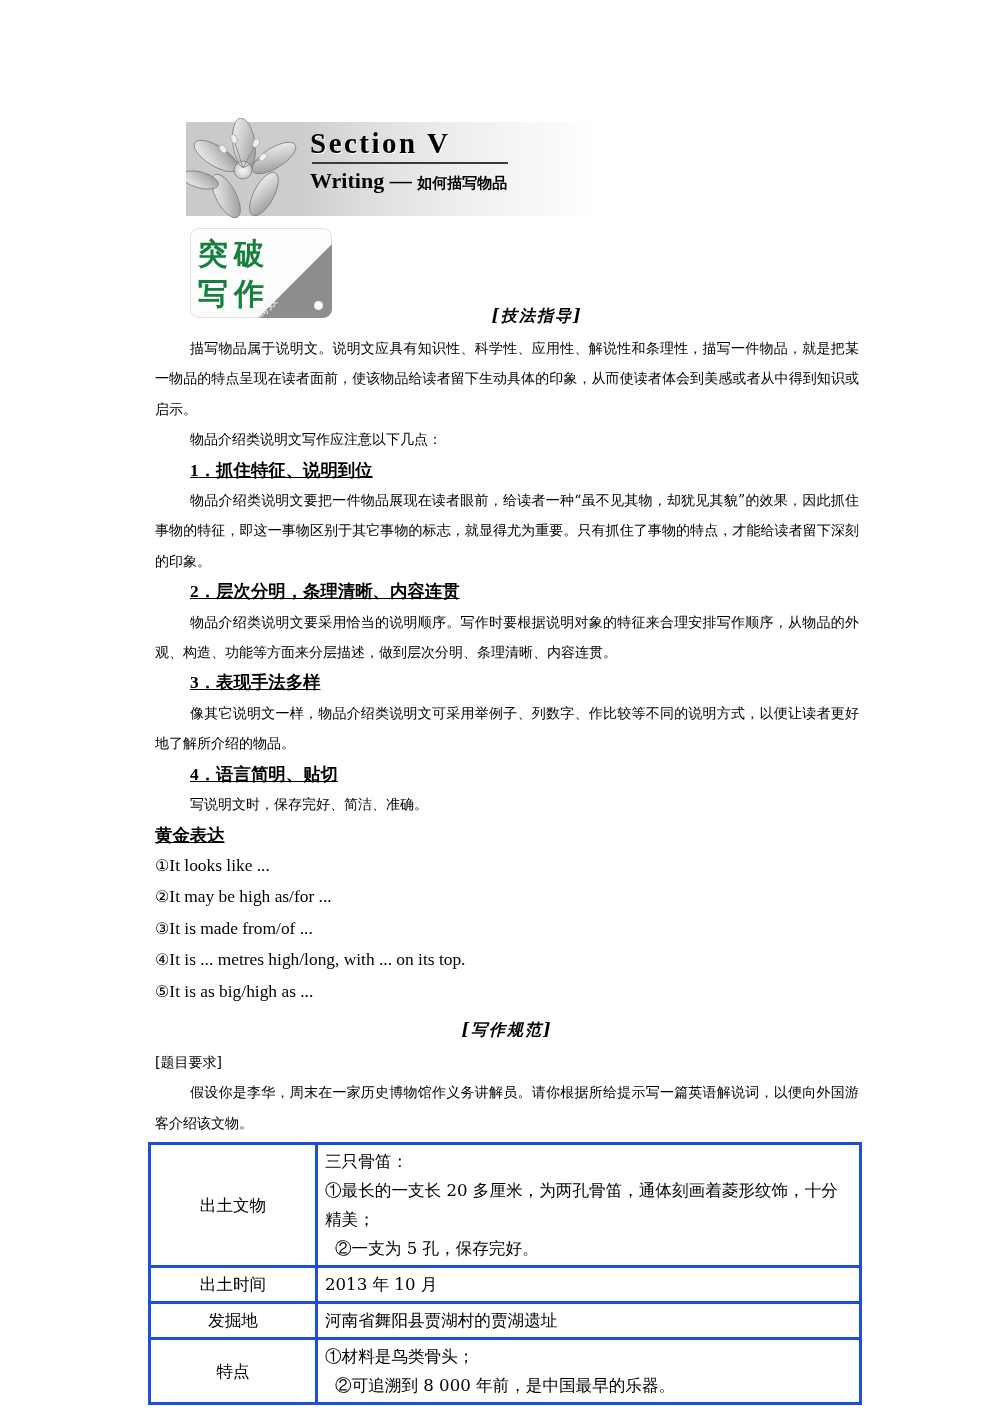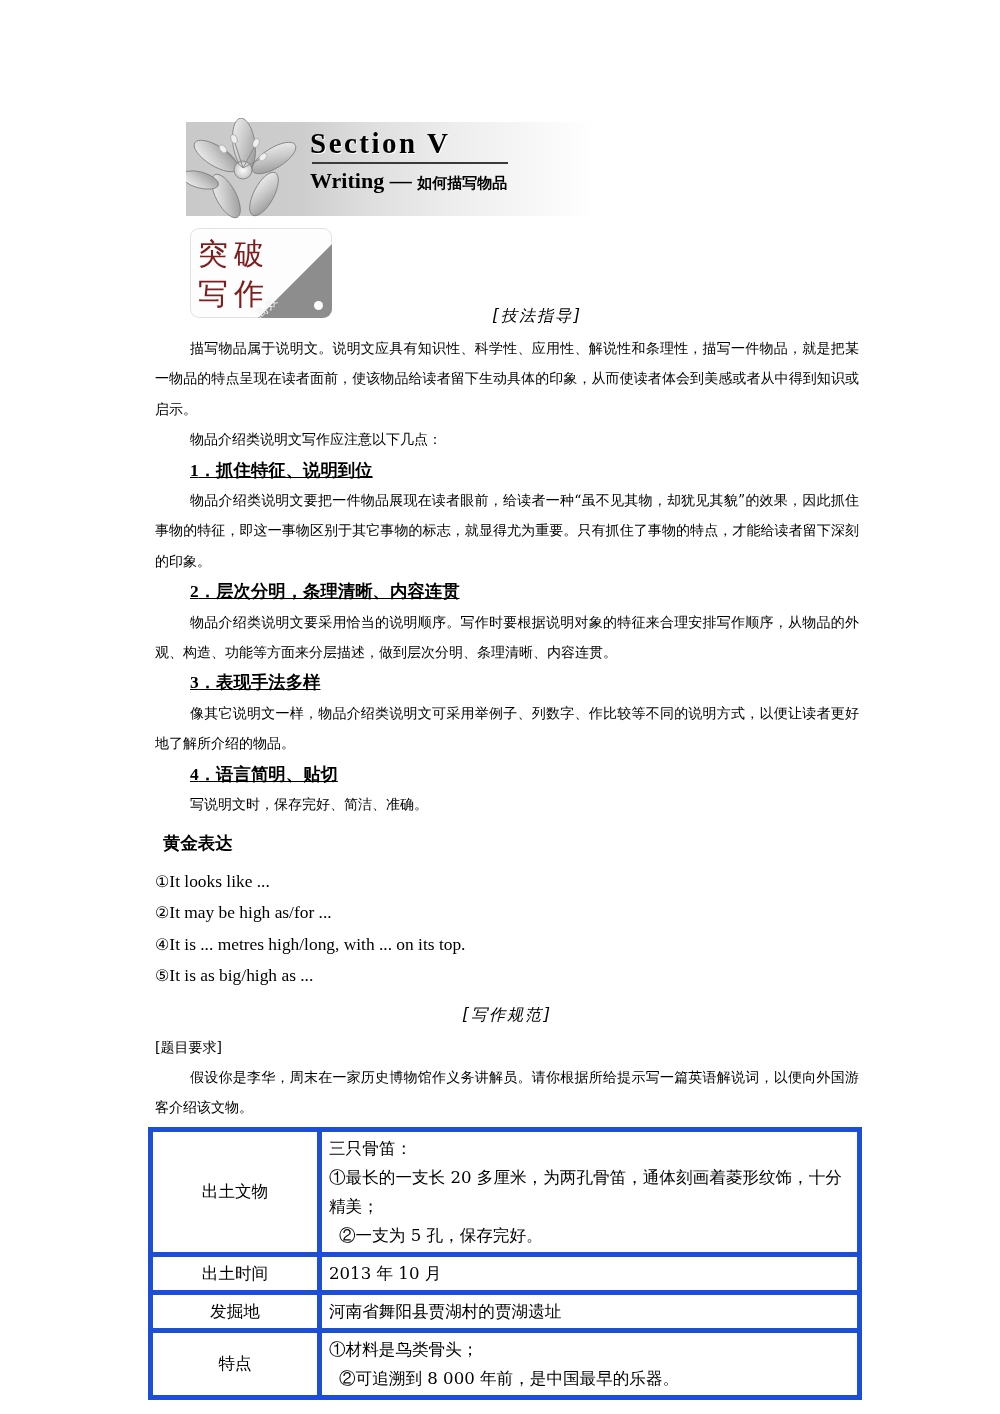--- a/index.html
+++ b/index.html
@@ -117,42 +117,42 @@
     height: 9px;
     border-radius: 50%;
     background: #fbfbfb;
   }
   .badge-text {
     position: absolute;
     left: 8px;
     top: 6px;
     width: 112px;
     font-family: "DejaVu Serif", "Liberation Serif", serif;
-    font-weight: normal;
+    font-weight: bold;
     font-size: 30px;
     line-height: 40px;
     letter-spacing: 6px;
-    color: #7f1d1d;
+    color: #15803d;
   }
 
   
   .content {
     position: absolute;
     left: 155px;
     top: 306px;
     width: 704px;
   }
   .cn, .para, .sub, .listline, .note, .tbl {
     font-family: "DejaVu Serif", "Liberation Serif", serif;
   }
 
   .marker {
     text-align: center;
     font-family: "DejaVu Serif", "Liberation Serif", serif;
-    font-weight: normal;
+    font-weight: bold;
     font-style: italic;
     font-size: 16px;
     letter-spacing: 2px;
     margin: 0 0 6px 0;
     padding-left: 60px;
   }
   .marker.center-full { padding-left: 0; }
 
   .para {
     font-size: 14px;
@@ -174,21 +174,22 @@
   }
   .sub .num {
     font-family: "Liberation Serif", "DejaVu Serif", serif;
     font-weight: bold;
   }
   .goldhead {
     font-size: 17.4px;
     line-height: 30.4px;
     font-weight: bold;
     text-indent: 0;
-    margin: 8px;
+    margin: 0;
+    text-decoration: underline;
   }
   .listline {
     font-family: "Liberation Serif", "DejaVu Serif", serif;
     font-size: 17.4px;
     line-height: 30.4px;
     margin: 0;
     text-indent: 0;
   }
   .listline .circ {
     font-family: "DejaVu Serif", "Liberation Serif", serif;
@@ -198,21 +199,21 @@
   .spacer-sm { height: 13px; }
 
   
   table.info {
     border-collapse: collapse;
     width: 714px;
     margin: 4px 0 0 -7px;
     table-layout: fixed;
   }
   table.info td {
-    border: 5px solid #1d4ed8;
+    border: 3px solid #1d4ed8;
     font-family: "DejaVu Serif", "Liberation Serif", serif;
     font-size: 16.6px;
     line-height: 29px;
     padding: 2px 7px;
     vertical-align: middle;
   }
   table.info td.key {
     width: 150px;
     text-align: center;
   }
@@ -301,20 +302,21 @@
     <p class="sub"><span class="num">3</span><span>．表现手法多样</span></p>
     <p class="para">像其它说明文一样，物品介绍类说明文可采用举例子、列数字、作比较等不同的说明方式，以便让读者更好地了解所介绍的物品。</p>
 
     <p class="sub"><span class="num">4</span><span>．语言简明、贴切</span></p>
     <p class="para">写说明文时，保存完好、简洁、准确。</p>
 
     <p class="goldhead">黄金表达</p>
 
     <p class="listline"><span class="circ">①</span><span>It looks like ...</span></p>
     <p class="listline"><span class="circ">②</span><span>It may be high as/for ...</span></p>
+    <p class="listline"><span class="circ">③</span><span>It is made from/of ...</span></p>
     <p class="listline"><span class="circ">④</span><span>It is ... metres high/long, with ... on its top.</span></p>
     <p class="listline"><span class="circ">⑤</span><span>It is as big/high as ...</span></p>
 
     <div class="spacer-sm"></div>
 
     <div class="marker center-full">[写作规范]</div>
 
     <p class="para noindent">[题目要求]</p>
     <p class="para">假设你是李华，周末在一家历史博物馆作义务讲解员。请你根据所给提示写一篇英语解说词，以便向外国游客介绍该文物。</p>
 

